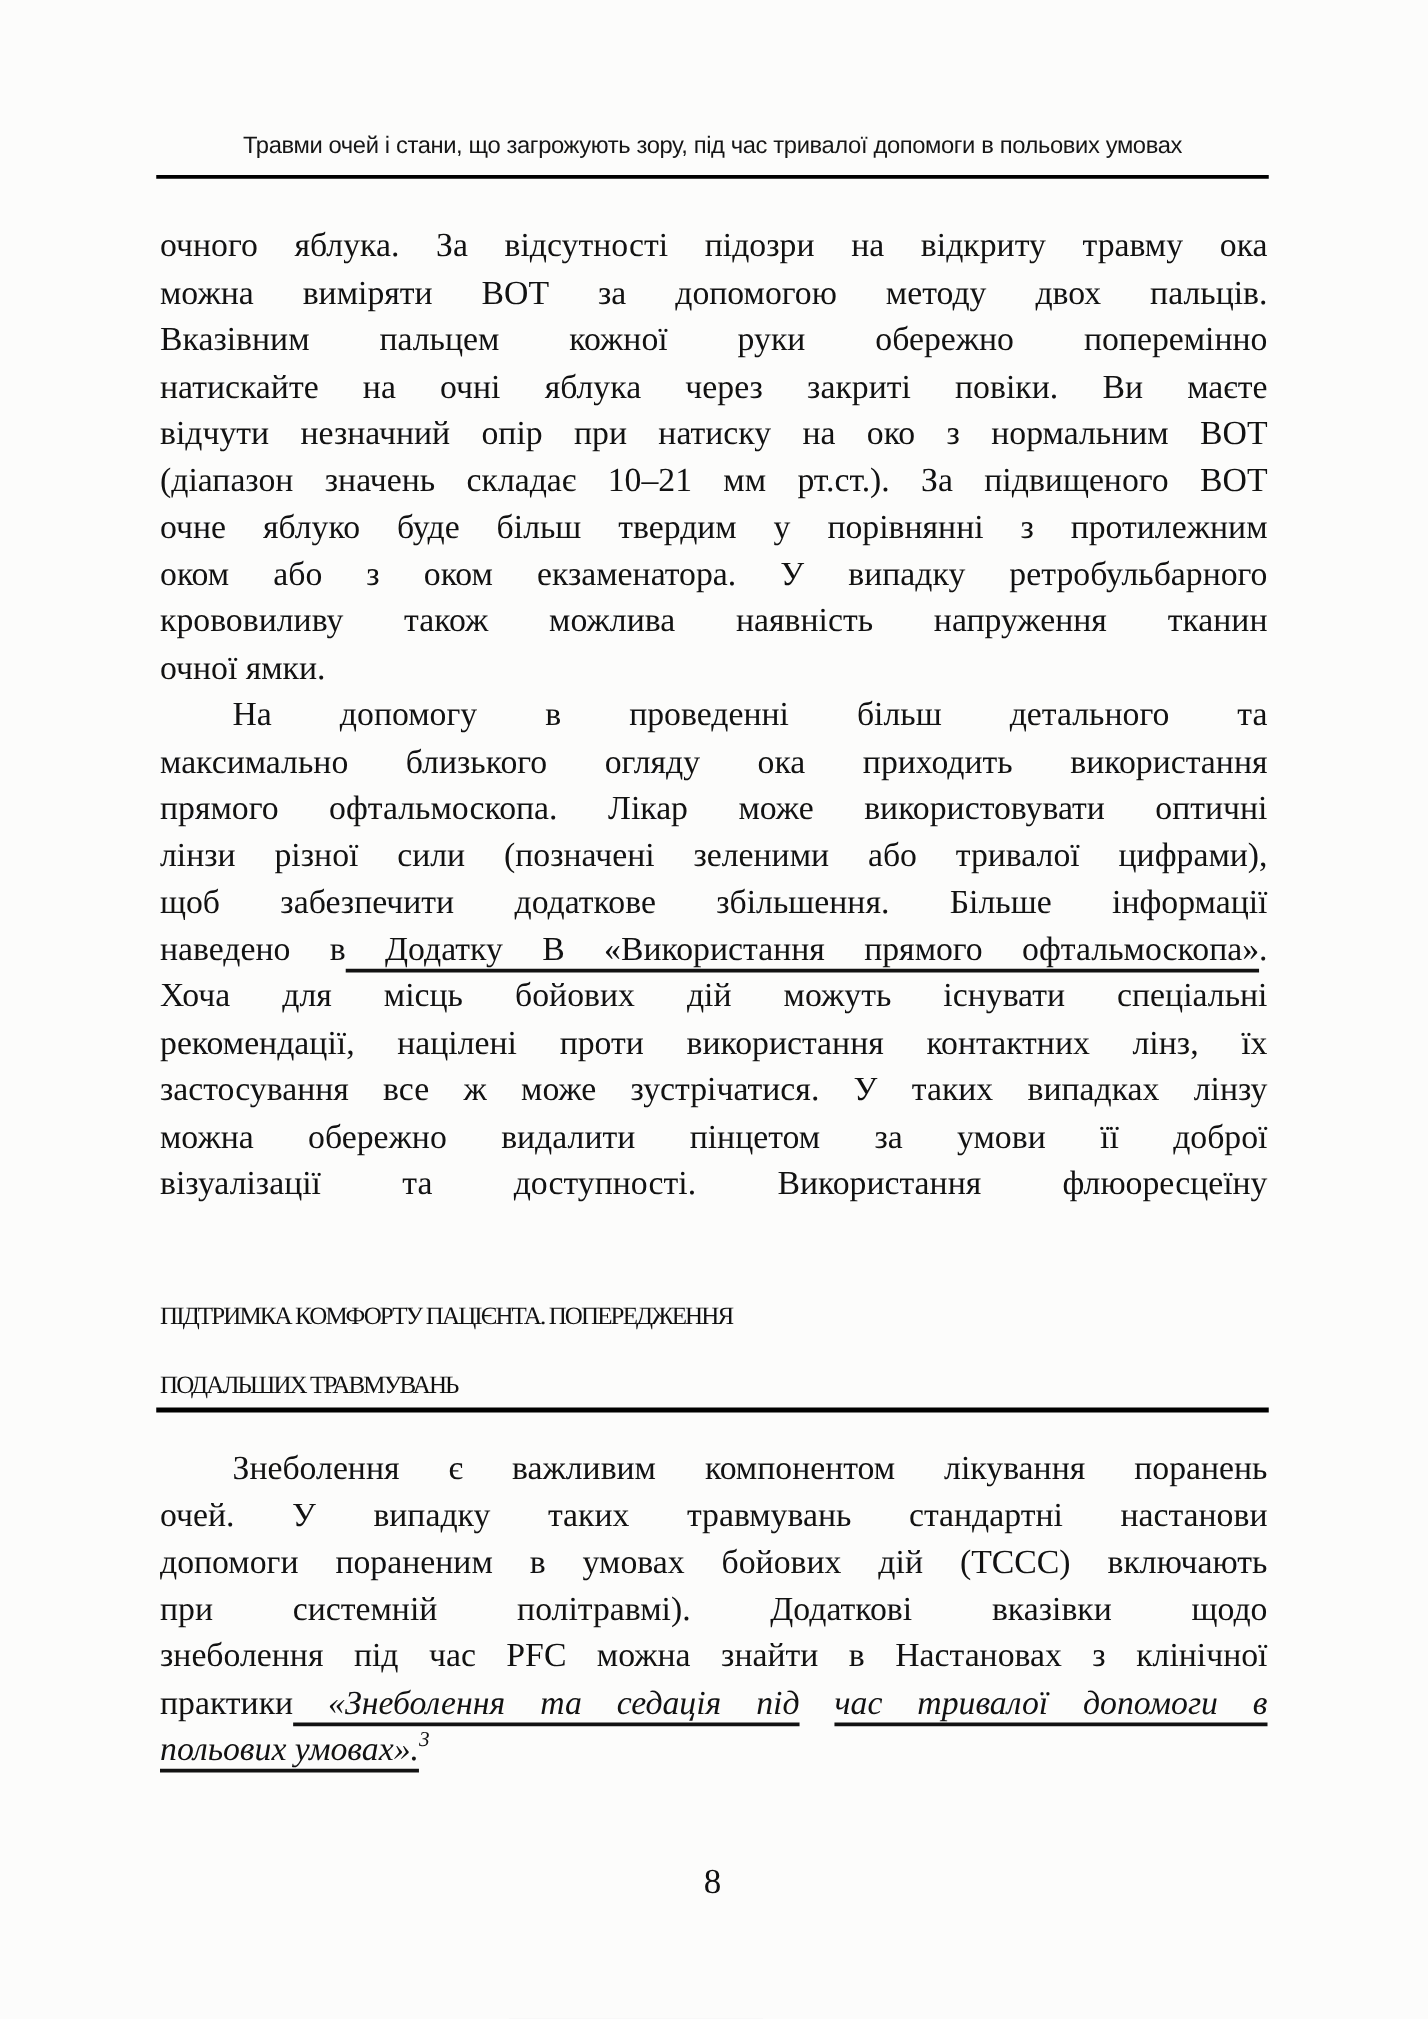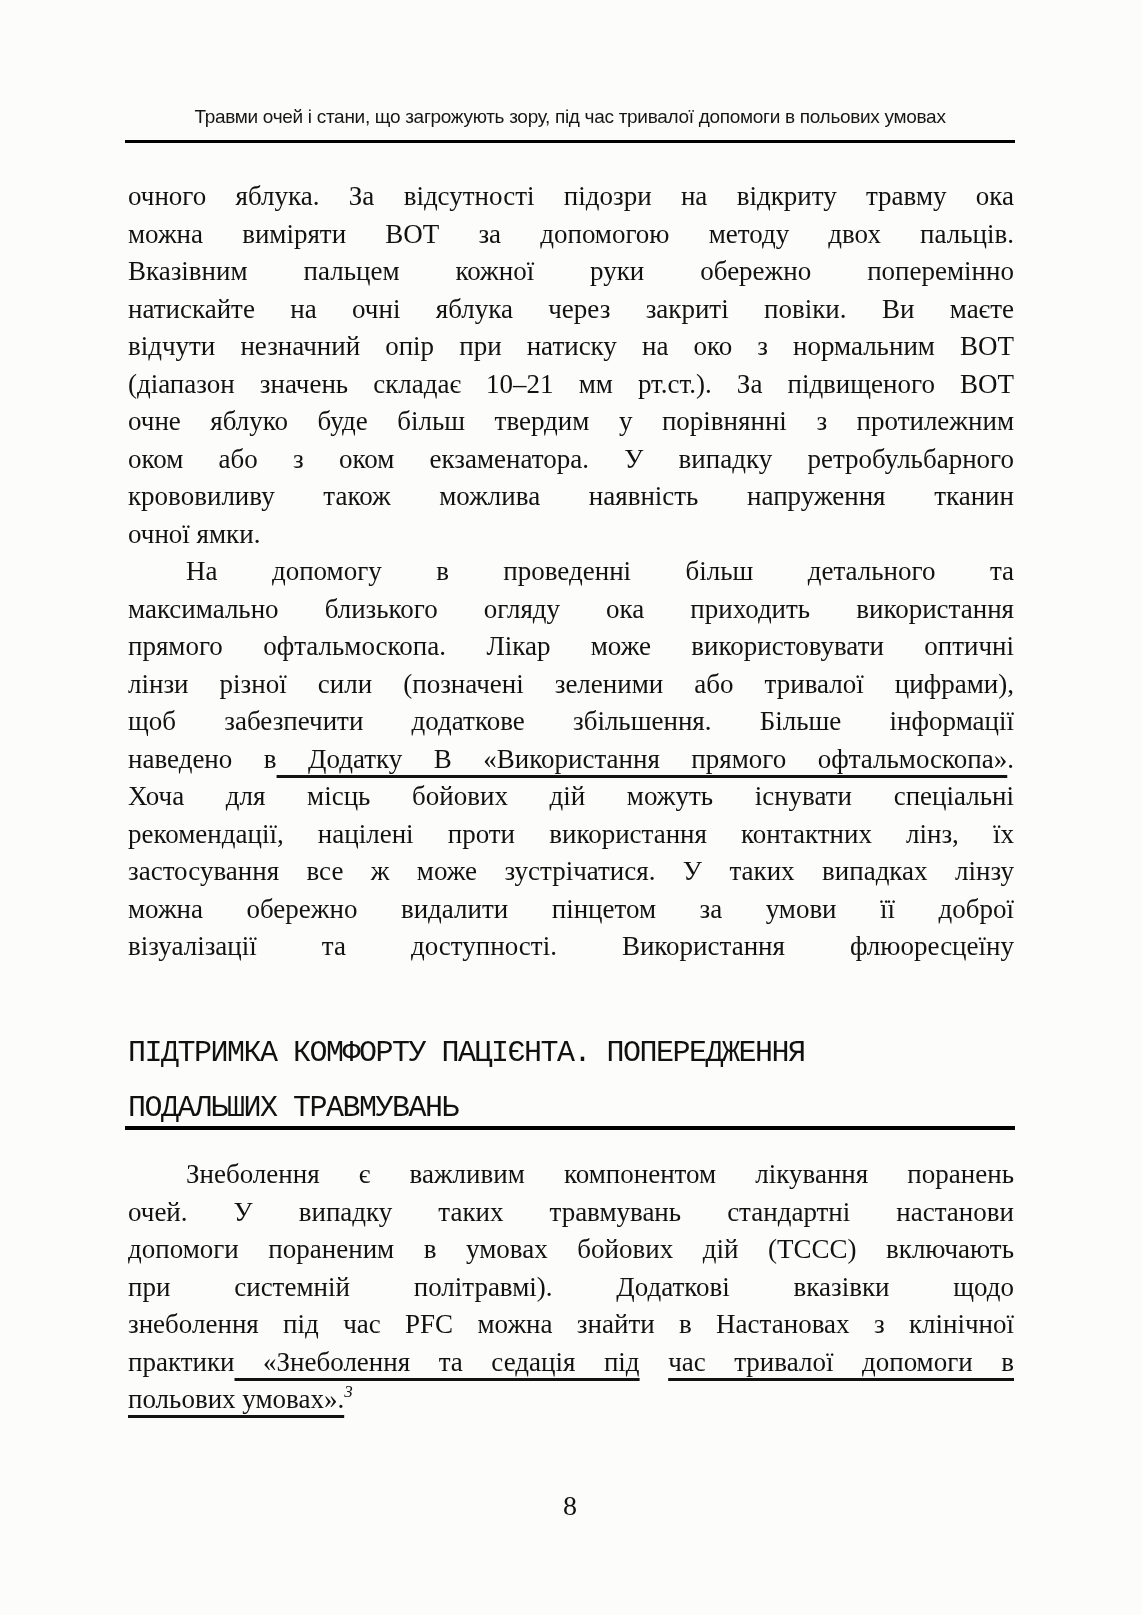--- a/index.html
+++ b/index.html
@@ -54,35 +54,35 @@
   .line.last {
     text-align: left;
     text-align-last: left;
   }
   .line.indent { text-indent: 58px; }
   .u {
     text-decoration: underline;
     text-decoration-thickness: 2.5px;
     text-underline-offset: 7px;
   }
-  .it { }
+  .it { font-style: italic; }
   sup.fn {
     font-size: 17px;
     line-height: 0;
     vertical-align: 11px;
     font-style: italic;
   }
   
   .section-heading {
     position: absolute;
     top: 1026px;
     left: 128px;
     width: 900px;
-    font-family: Liberation Mono, monospace;
-    font-size: 30px;
+    font-family: Liberation Serif, serif;
+    font-size: 20px;
     letter-spacing: -1.5px;
     line-height: 55px;
     color: #111;
     white-space: nowrap;
   }
   .heading-rule {
     position: absolute;
     top: 1126px;
     left: 125px;
     width: 890px;

